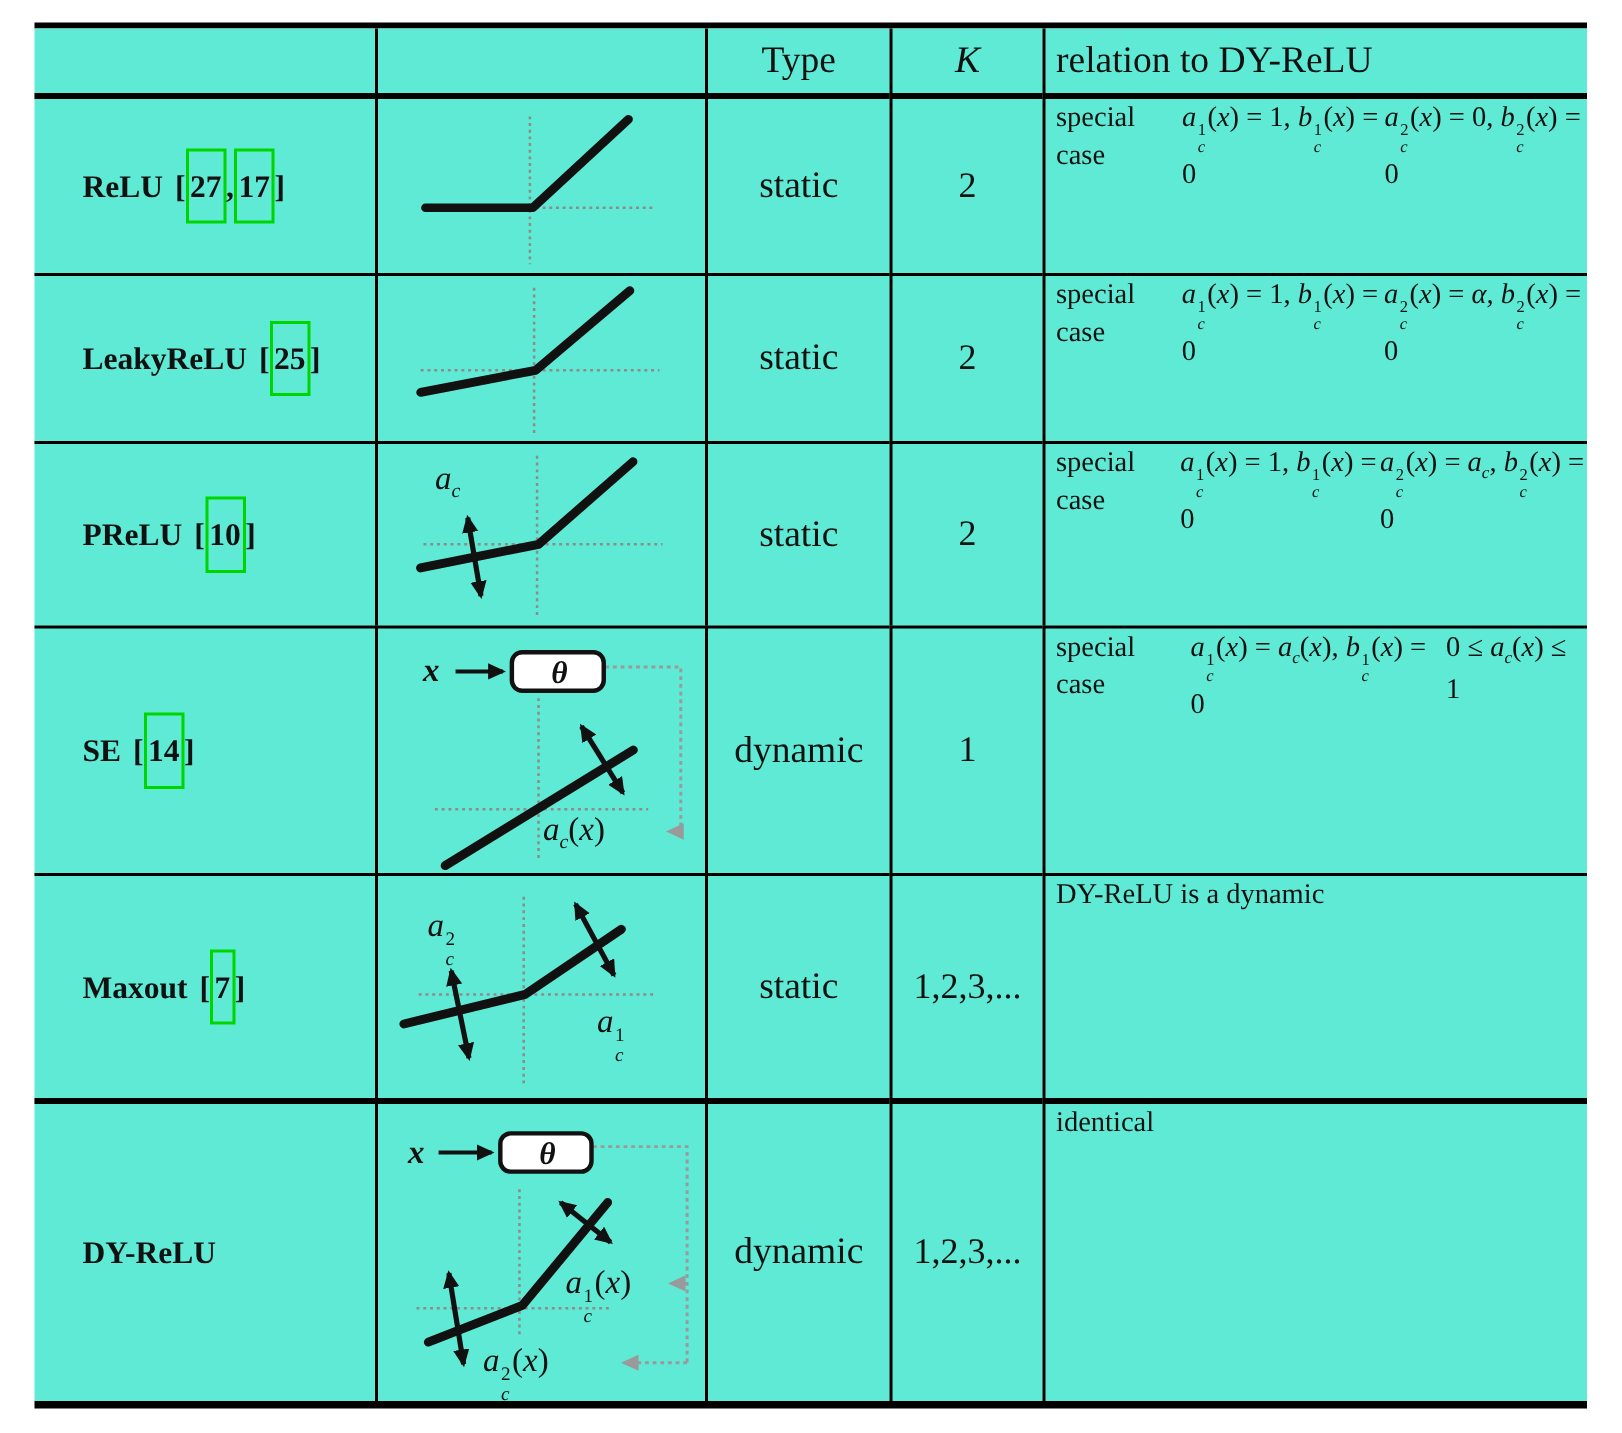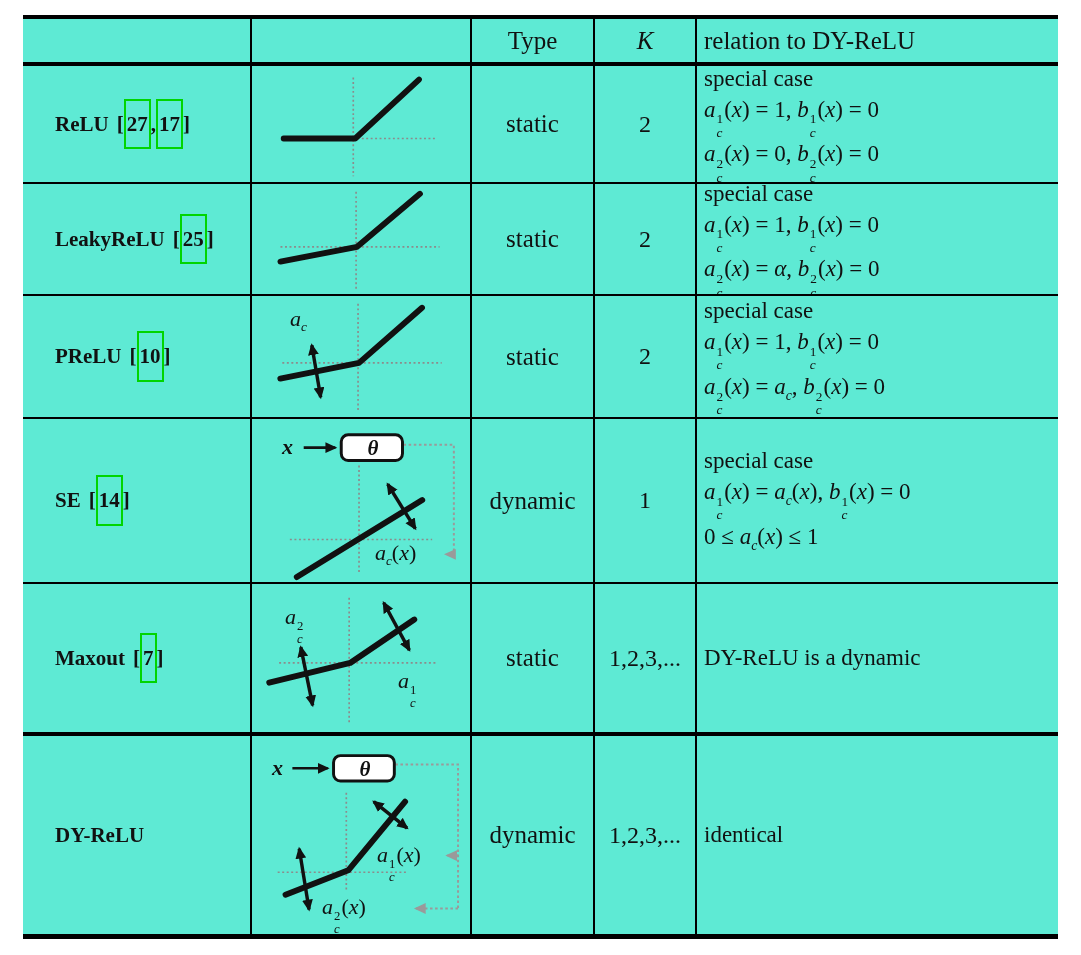--- a/index.html
+++ b/index.html
@@ -14,22 +14,22 @@
   .c{border-left:2px solid #000;box-sizing:border-box;position:relative;background:#5eead4;}
   .c.first{border-left:none;}
   .rt2{border-top:2px solid #000;}
   .rt4{border-top:4px solid #000;}
 
   .hdr{font-size:25px;}
   .ital{font-style:italic;}
   .ctr{display:flex;align-items:center;justify-content:center;font-size:25px;}
   .kcell{font-size:24px;}
   .name{display:flex;align-items:center;padding-left:32px;font-size:21px;white-space:nowrap;font-weight:bold;}
-  .rel{display:flex;flex-direction:column;justify-content:center;padding-left:7px;
-       font-size:23px;line-height:1.34;}
+  .rel{display:flex;flex-direction:row;padding-left:7px;
+       font-size:19px;line-height:1.34;}
   .hrel{display:flex;align-items:center;padding-left:7px;text-align:right;}
 
   .cites{margin-left:8px;}
   .cites::before{content:"[";}
   .cites::after{content:"]";}
   .cite{display:inline-block;border:2px solid #00d500;padding:12px 1px;line-height:1.05;}
   .cite-sep::before{content:",";}
 
   
   .ss{display:inline-flex;flex-direction:column;align-items:flex-start;
@@ -203,21 +203,21 @@
         <path class="fb" d="M153 26 H204 V137 H196" marker-end="url(#ghs)"></path>
         <path class="dot" d="M108 47 V156"></path>
         <path class="dot" d="M38 122 H182"></path>
         <path class="thick" d="M45 160 L172 82"></path>
         <path class="arr" d="M137 66 L165 111" marker-start="url(#ahs)" marker-end="url(#ahs)"></path>
         <path class="inarr" d="M52 29 H84" marker-end="url(#ahs)"></path>
         <rect class="tbox" x="90" y="16" width="62" height="26" rx="7"></rect>
       </svg>
       <span class="xin" style="left:30px;top:15px;"><i>x</i></span>
       <span class="theta" style="left:90px;top:16px;width:62px;">θ</span>
-      <span class="flabel" style="left:123px;top:121px;"><i>a</i><sub class="msub"><i>c</i></sub>(<i>x</i>)</span>
+      <span class="flabel" style="left:110px;top:121px;"><i>a</i><sub class="msub"><i>c</i></sub>(<i>x</i>)</span>
     </div>
   </div>
   <div class="c ctr rt2">
     <span>dynamic</span>
   </div>
   <div class="c ctr kcell rt2">
     <span>1</span>
   </div>
   <div class="c rel rt2">
     <div>special case</div>

